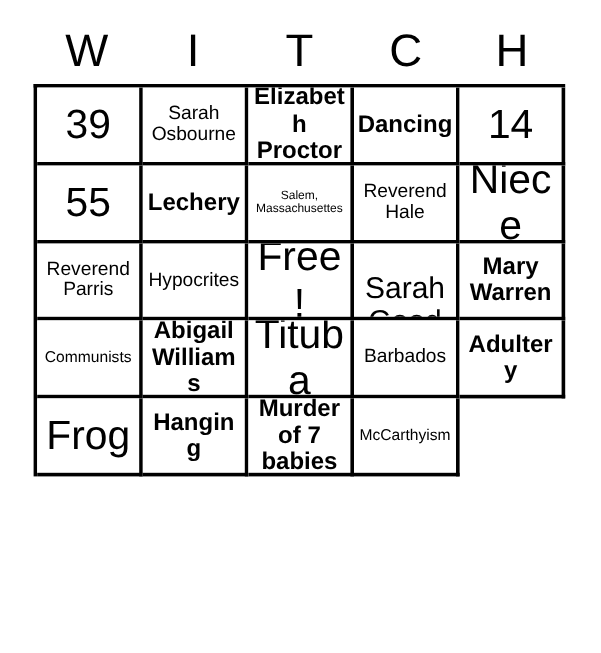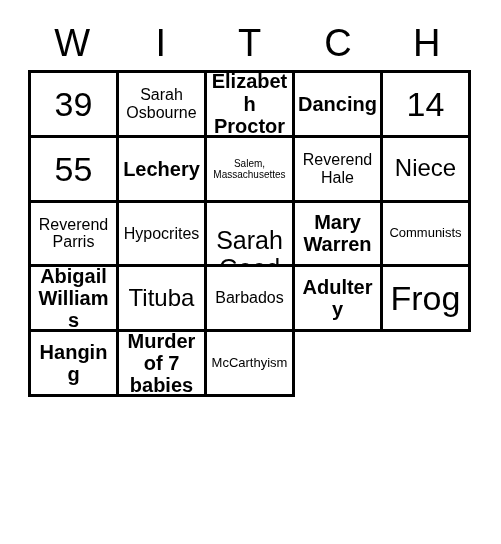--- a/index.html
+++ b/index.html
@@ -65,21 +65,21 @@
     background: #ffffff;
   }
   .cell .txt {
     display: block;
     width: 100%;
     line-height: 1.12;
     word-wrap: break-word;
   }
   
   .s-xxl .txt { font-size: 34px; }
-  .s-xl  .txt { font-size: 24px; }
+  .s-xl  .txt { font-size: 34px; }
   .s-lg  .txt { font-size: 25px; margin-top: 41px; }
   .s-md  .txt { font-size: 20px; font-weight: bold; }
   .s-sm  .txt { font-size: 16px; }
   .s-xs  .txt { font-size: 13px; }
   .s-xxs .txt { font-size: 10px; }
 </style>
 </head>
 <body>
 
 <div class="card">
@@ -122,20 +122,23 @@
       </div>
       <div class="cell s-xl">
         <span class="txt">Niece</span>
       </div>
       <div class="cell s-sm">
         <span class="txt">Reverend Parris</span>
       </div>
       <div class="cell s-sm">
         <span class="txt">Hypocrites</span>
       </div>
+      <div class="cell s-xl">
+        <span class="txt">Free!</span>
+      </div>
       <div class="cell s-lg">
         <span class="txt">Sarah Good</span>
       </div>
       <div class="cell s-md">
         <span class="txt">Mary Warren</span>
       </div>
       <div class="cell s-xs">
         <span class="txt">Communists</span>
       </div>
       <div class="cell s-md">

